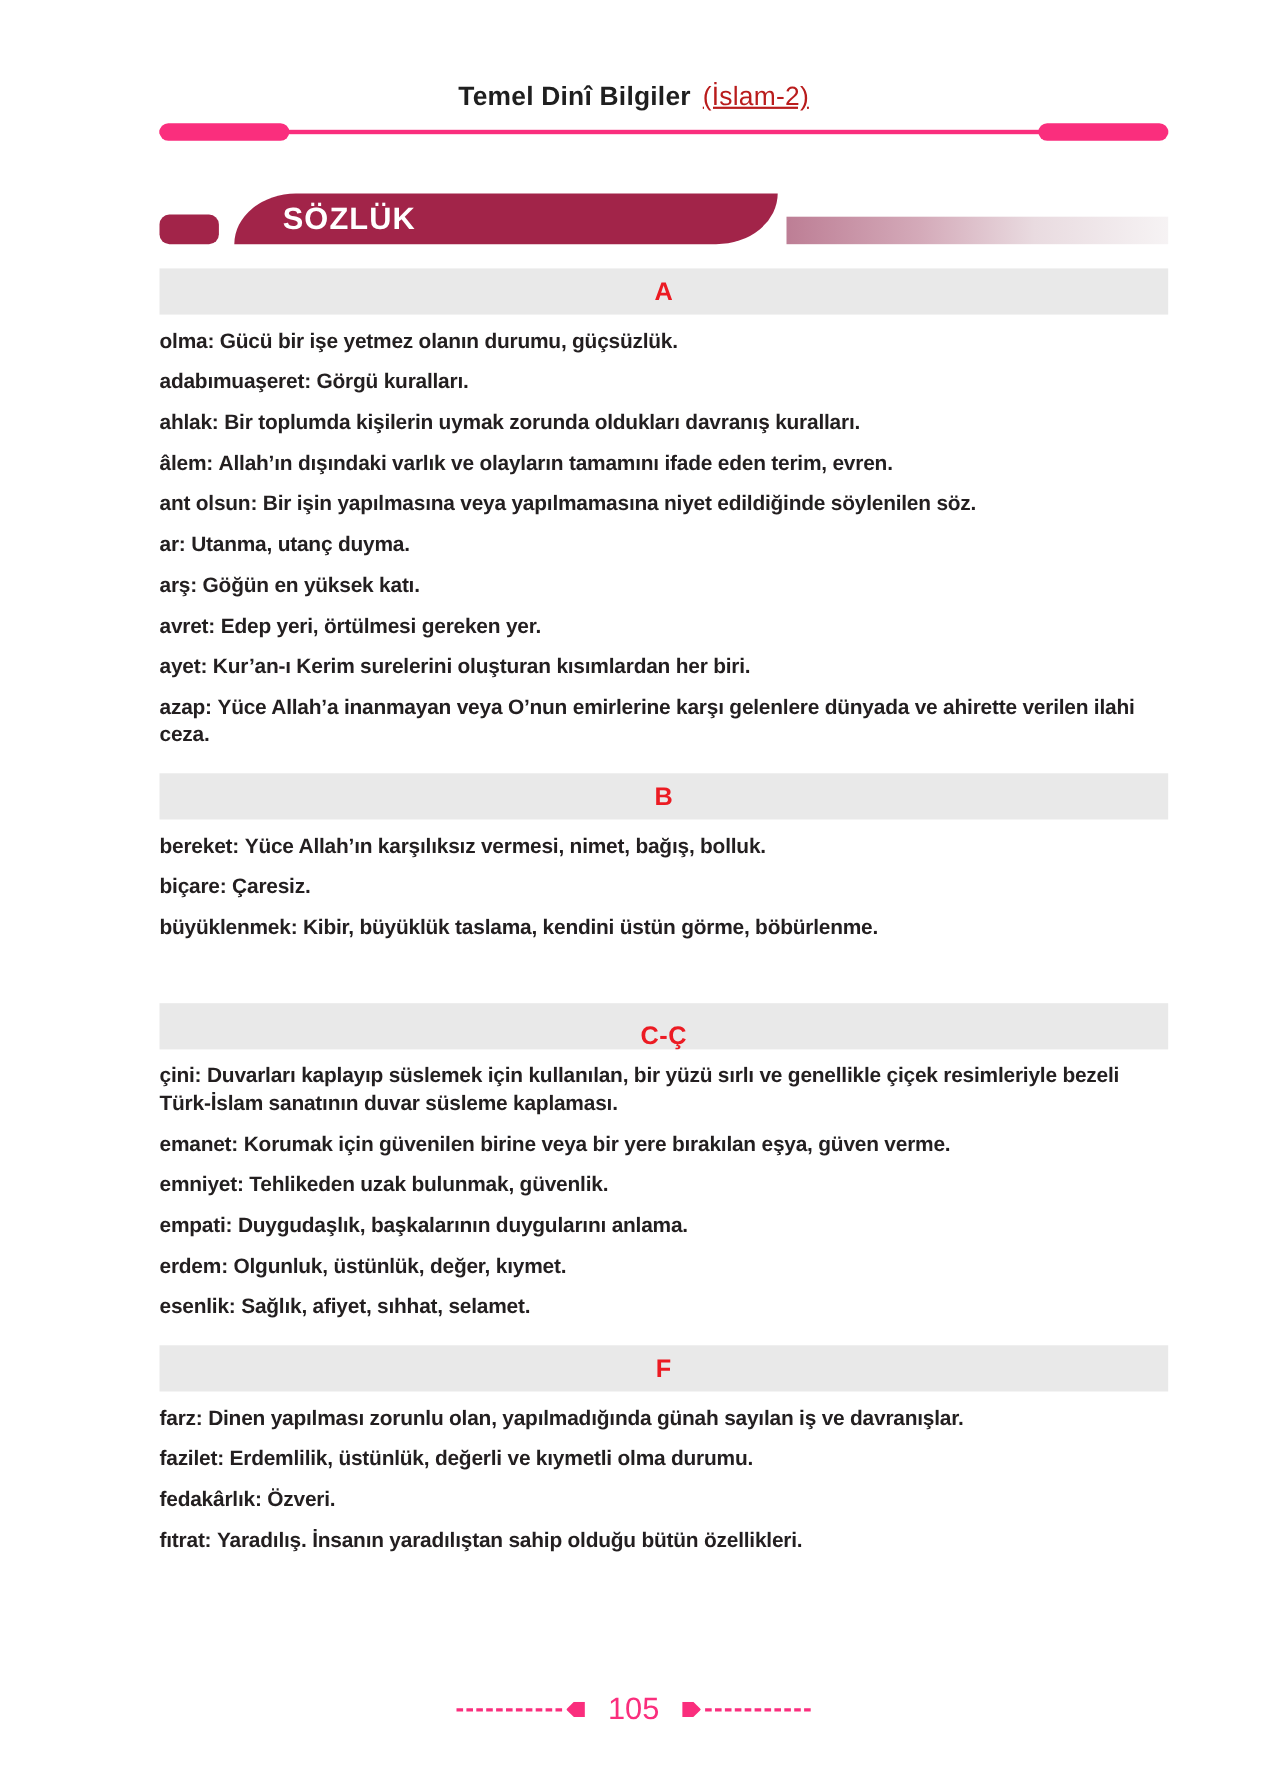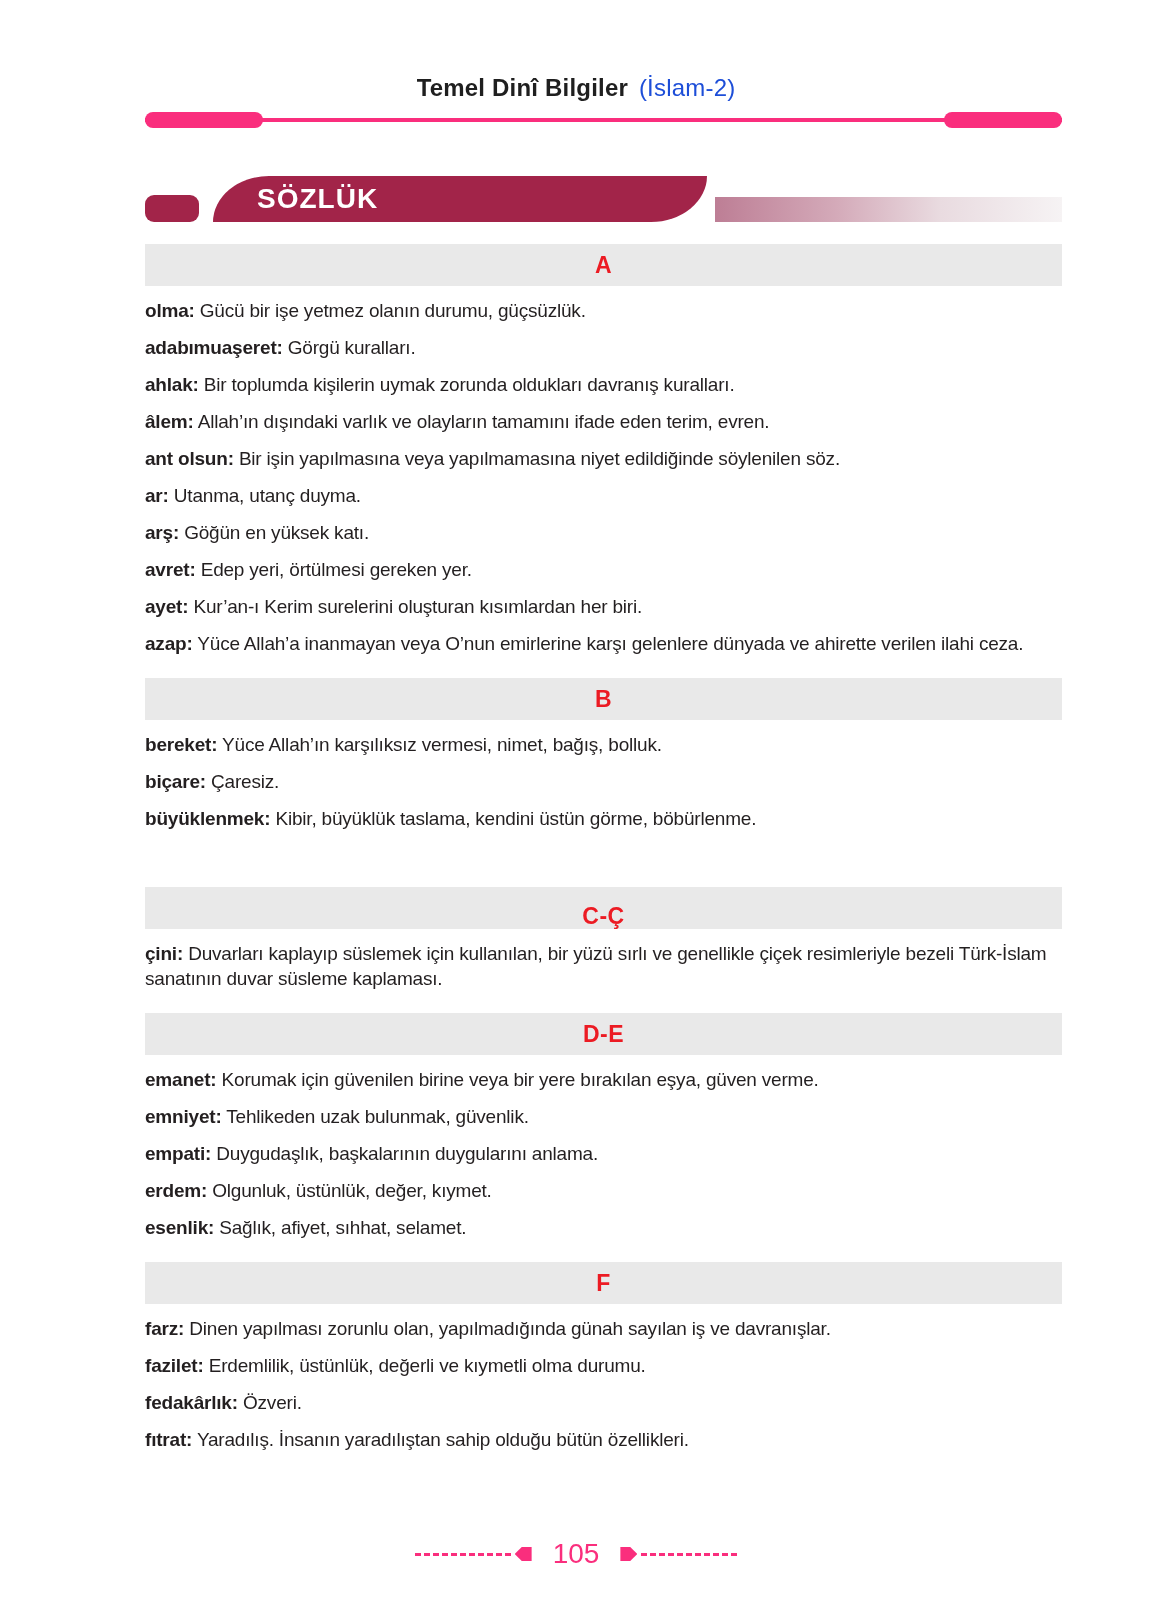--- a/index.html
+++ b/index.html
@@ -21,21 +21,21 @@
   .page{position:relative; width:1152px; height:1624px;}
 
   
   .header-title-row{
     padding-top:74px;
     text-align:center;
     font-size:24px;
     letter-spacing:0.2px;
   }
   .header-title{font-weight:bold; color:#1f1f1f;}
-  .header-subtitle{font-weight:normal; color:#1d4ed8; margin-left:4px;}
+  .header-subtitle{font-weight:normal; color:#b91c1c; margin-left:4px;text-decoration:underline;}
 
   .header-rule{
     position:relative;
     margin:10px 90px 0 145px;
     height:16px;
   }
   .rule-line{
     position:absolute; left:0; right:0; top:6px; height:4px;
     background:var(--pink);
   }
@@ -97,21 +97,21 @@
     color:var(--red);
     font-size:23px;
     font-weight:bold;
     letter-spacing:0.5px;
   }
   .entry{
     margin-bottom:12px;
     letter-spacing:-0.2px;
   }
   .term{font-weight:bold;}
-  .definition{font-weight:normal;}
+  .definition{font-weight:bold;}
 
   
   .footer{
     position:absolute; left:0; right:0; top:1540px;
     display:flex; align-items:center; justify-content:center;
     color:var(--pink);
   }
   .footer-dash{
     width:96px; height:0;
     border-top:3px dashed var(--pink);
@@ -203,23 +203,20 @@
     <section>
       <div class="section-bar extra-gap">
         <span class="section-letter">C-Ç</span>
       </div>
       <div class="entries">
     <p class="entry"><span class="term">çini:</span> <span class="definition">Duvarları kaplayıp süslemek için kullanılan, bir yüzü sırlı ve genellikle çiçek resimleriyle bezeli Türk-İslam sanatının duvar süsleme kaplaması.</span></p>
   </div>
     </section>
 
     <section>
-      <div class="section-bar">
-        <span class="section-letter">D-E</span>
-      </div>
       <div class="entries">
     <p class="entry"><span class="term">emanet:</span> <span class="definition">Korumak için güvenilen birine veya bir yere bırakılan eşya, güven verme.</span></p>
 
     <p class="entry"><span class="term">emniyet:</span> <span class="definition">Tehlikeden uzak bulunmak, güvenlik.</span></p>
 
     <p class="entry"><span class="term">empati:</span> <span class="definition">Duygudaşlık, başkalarının duygularını anlama.</span></p>
 
     <p class="entry"><span class="term">erdem:</span> <span class="definition">Olgunluk, üstünlük, değer, kıymet.</span></p>
 
     <p class="entry"><span class="term">esenlik:</span> <span class="definition">Sağlık, afiyet, sıhhat, selamet.</span></p>

